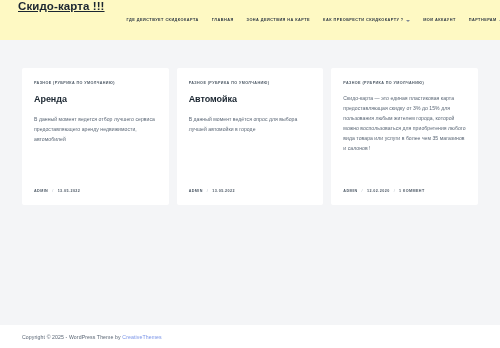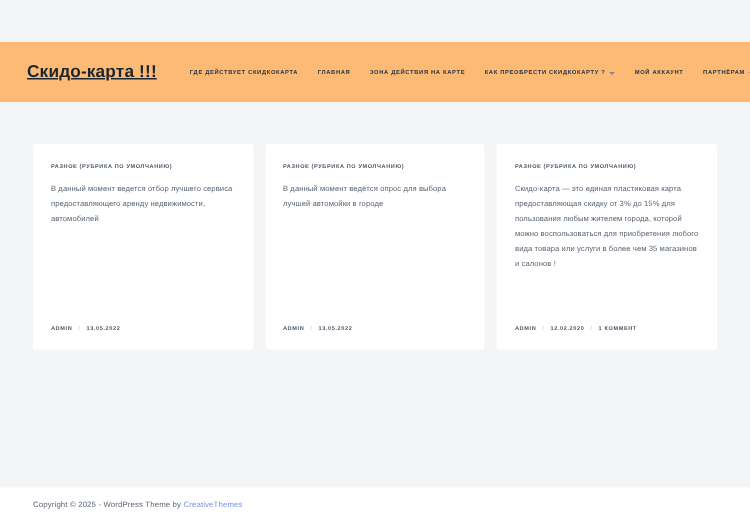--- a/index.html
+++ b/index.html
@@ -13,25 +13,23 @@
   body {
     font-family: "Liberation Sans", sans-serif;
     background: #f4f5f7;
     color: #232a33;
     -webkit-font-smoothing: antialiased;
   }
 
   
   .site-header {
     height: 40px;
-    background: #fdba74;
-    display: flex;
-    align-items: center;
+    background: #fef9c3;
+    display: flex;
     padding: 0 16px 0 18px;
-    margin-top: 28px;
   }
 
   .brand {
     font-size: 11.5px;
     font-weight: 700;
     color: #1b2631;
     letter-spacing: 0.1px;
     white-space: nowrap;
   }
 
@@ -186,30 +184,32 @@
     </div>
   </nav>
 
 </header>
 
 <main class="content">
   <div class="card-grid">
 
     <article class="post-card">
       <div class="post-category">РАЗНОЕ (РУБРИКА ПО УМОЛЧАНИЮ)</div>
+      <h2 class="post-title">Аренда</h2>
       <p class="post-excerpt">В данный момент ведется отбор лучшего сервиса предоставляющего аренду недвижимости, автомобилей</p>
       <div class="post-meta">
         <a class="meta-link" href="#">ADMIN</a>
         <span class="meta-sep">/</span>
         <span>13.05.2022</span>
       </div>
     </article>
 
     <article class="post-card">
       <div class="post-category">РАЗНОЕ (РУБРИКА ПО УМОЛЧАНИЮ)</div>
+      <h2 class="post-title">Автомойка</h2>
       <p class="post-excerpt">В данный момент ведётся опрос для выбора лучшей автомойки в городе</p>
       <div class="post-meta">
         <a class="meta-link" href="#">ADMIN</a>
         <span class="meta-sep">/</span>
         <span>13.05.2022</span>
       </div>
     </article>
 
     <article class="post-card">
       <div class="post-category">РАЗНОЕ (РУБРИКА ПО УМОЛЧАНИЮ)</div>

